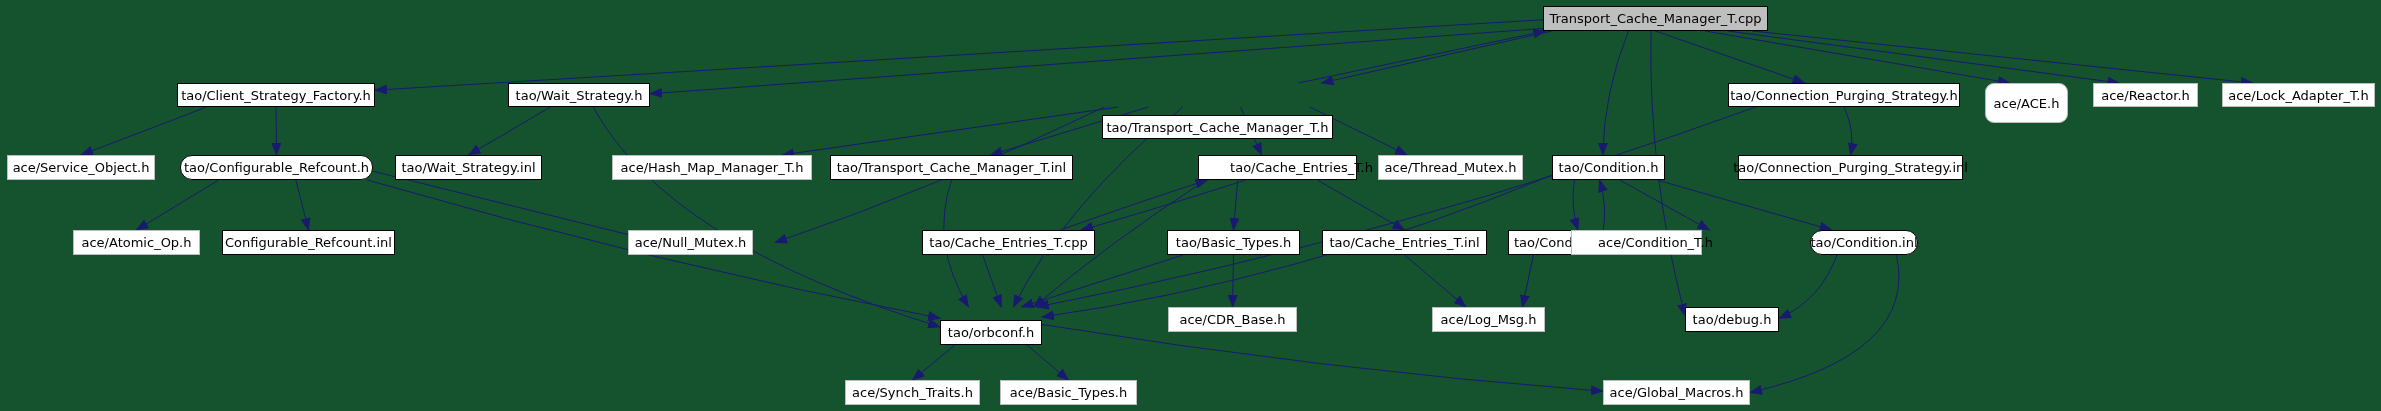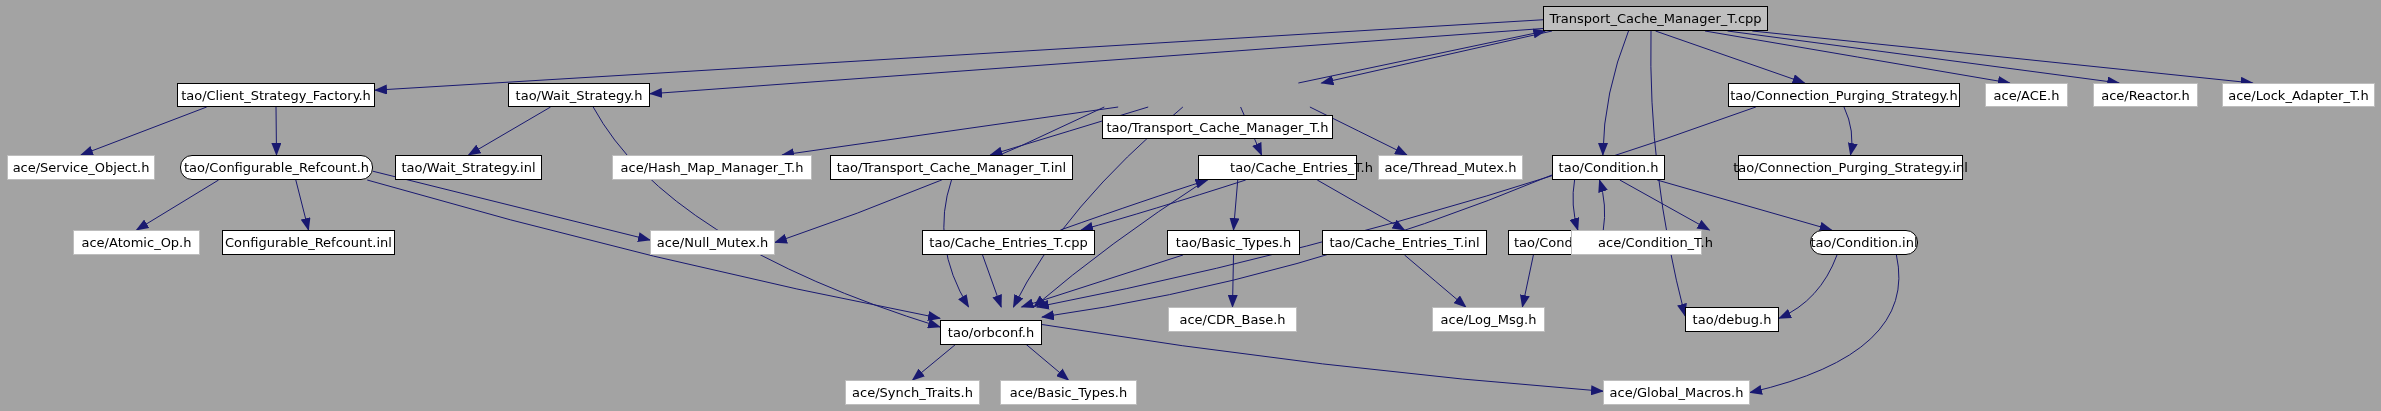--- a/index.html
+++ b/index.html
@@ -1,16 +1,16 @@
 <!DOCTYPE html>
 <html><head>
 <meta charset="utf-8">
 <style>
   html,body{margin:0;padding:0;background:#ffffff;}
-  #graph{position:relative;background:#a3a3a3;overflow:hidden;}
+  #graph{position:relative;background:#14532d;overflow:hidden;}
   .node{
     position:absolute;
     display:flex;align-items:center;justify-content:center;
     background:#ffffff;
     border:1px solid #000000;
     box-sizing:border-box;
     font-family:"DejaVu Sans","Liberation Sans",sans-serif;
     font-size:13px;color:#000000;white-space:nowrap;
   }
   .node.external{border-color:#bdbdbd;}
@@ -74,35 +74,35 @@
       <path d="M1042,324.5 Q1322.5,369.875 1603,391.25" class="edge" marker-end="url(#arrow)"></path>
       <path d="M951.5,180 Q930.03,243.5 968.56,307" class="edge" marker-end="url(#arrow)"></path>
       <path d="M982.55,255 Q991.875,281 1001.2,307" class="edge" marker-end="url(#arrow)"></path>
       <path d="M593.2,107 Q666.6,242 940,327" class="edge" marker-end="url(#arrow)"></path>
     </svg>
     <div class="node main" style="left: 1543px; top: 6px; width: 225px; height: 25px;">Transport_Cache_Manager_T.cpp</div>
     <div class="node local" style="left: 177px; top: 83px; width: 198px; height: 24px;">tao/Client_Strategy_Factory.h</div>
     <div class="node local" style="left: 508px; top: 83px; width: 142px; height: 24px;">tao/Wait_Strategy.h</div>
     <div class="node local" style="left: 1102px; top: 83px; width: 231px; height: 24px; margin-top: 32px;">tao/Transport_Cache_Manager_T.h</div>
     <div class="node local" style="left: 1728px; top: 83px; width: 232px; height: 24px;">tao/Connection_Purging_Strategy.h</div>
-    <div class="node external" style="left: 1985px; top: 83px; width: 83px; height: 24px;">ace/ACE.h</div>
+    <div class="node external" style="left: 1985px; top: 83px; width: 83px; height: 40px; border-radius: 9px;">ace/ACE.h</div>
     <div class="node external" style="left: 2093px; top: 83px; width: 105px; height: 24px;">ace/Reactor.h</div>
     <div class="node external" style="left: 2222px; top: 83px; width: 153px; height: 24px;">ace/Lock_Adapter_T.h</div>
     <div class="node external" style="left: 7px; top: 155px; width: 148px; height: 25px;">ace/Service_Object.h</div>
     <div class="node local" style="left: 180px; top: 155px; width: 193px; height: 25px; border-radius: 12px;">tao/Configurable_Refcount.h</div>
     <div class="node local" style="left: 395px; top: 155px; width: 147px; height: 25px;">tao/Wait_Strategy.inl</div>
     <div class="node external" style="left: 612px; top: 155px; width: 200px; height: 25px;">ace/Hash_Map_Manager_T.h</div>
     <div class="node local" style="left: 830px; top: 155px; width: 243px; height: 25px;">tao/Transport_Cache_Manager_T.inl</div>
     <div class="node local" style="left: 1198px; top: 155px; width: 159px; height: 25px; padding-left: 48px;">tao/Cache_Entries_T.h</div>
     <div class="node external" style="left: 1378px; top: 155px; width: 145px; height: 25px;">ace/Thread_Mutex.h</div>
     <div class="node local" style="left: 1552px; top: 155px; width: 113px; height: 25px;">tao/Condition.h</div>
     <div class="node local" style="left: 1738px; top: 155px; width: 225px; height: 25px;">tao/Connection_Purging_Strategy.inl</div>
     <div class="node external" style="left: 73px; top: 230px; width: 127px; height: 25px;">ace/Atomic_Op.h</div>
     <div class="node local" style="left: 222px; top: 230px; width: 173px; height: 25px;">Configurable_Refcount.inl</div>
-    <div class="node external" style="left: 650px; top: 230px; width: 125px; height: 25px;">ace/Null_Mutex.h</div>
+    <div class="node external" style="left: 628px; top: 230px; width: 125px; height: 25px;">ace/Null_Mutex.h</div>
     <div class="node local" style="left: 922px; top: 230px; width: 173px; height: 25px;">tao/Cache_Entries_T.cpp</div>
     <div class="node local" style="left: 1167px; top: 230px; width: 133px; height: 25px;">tao/Basic_Types.h</div>
     <div class="node local" style="left: 1322px; top: 230px; width: 165px; height: 25px;">tao/Cache_Entries_T.inl</div>
     <div class="node local" style="left: 1508px; top: 230px; width: 127px; height: 25px;">tao/Condition.cpp</div>
     <div class="node external" style="left: 1571px; top: 230px; width: 131px; height: 25px; padding-left: 38px;">ace/Condition_T.h</div>
     <div class="node local" style="left: 1810px; top: 230px; width: 108px; height: 25px; border-radius: 12px;">tao/Condition.inl</div>
     <div class="node local" style="left: 940px; top: 307px; width: 102px; height: 25px; margin-top: 13px;">tao/orbconf.h</div>
     <div class="node external" style="left: 1168px; top: 307px; width: 129px; height: 25px;">ace/CDR_Base.h</div>
     <div class="node external" style="left: 1432px; top: 307px; width: 113px; height: 25px;">ace/Log_Msg.h</div>
     <div class="node local" style="left: 1685px; top: 307px; width: 94px; height: 25px;">tao/debug.h</div>

